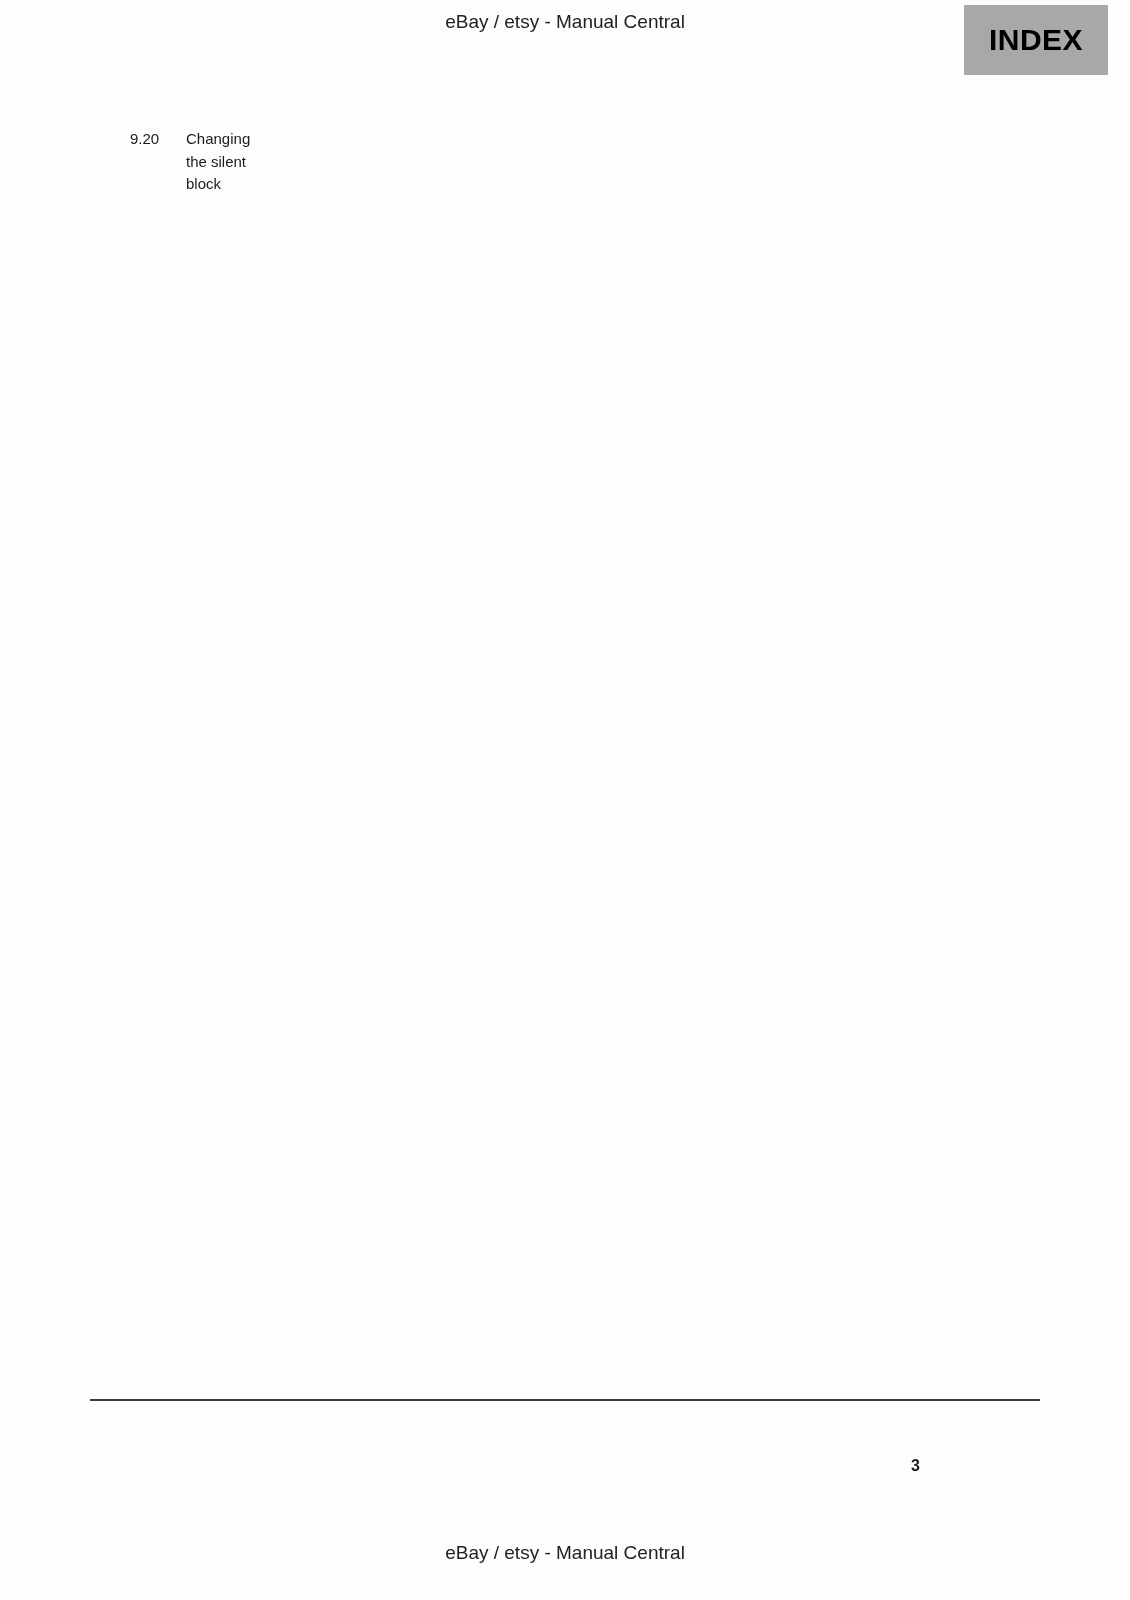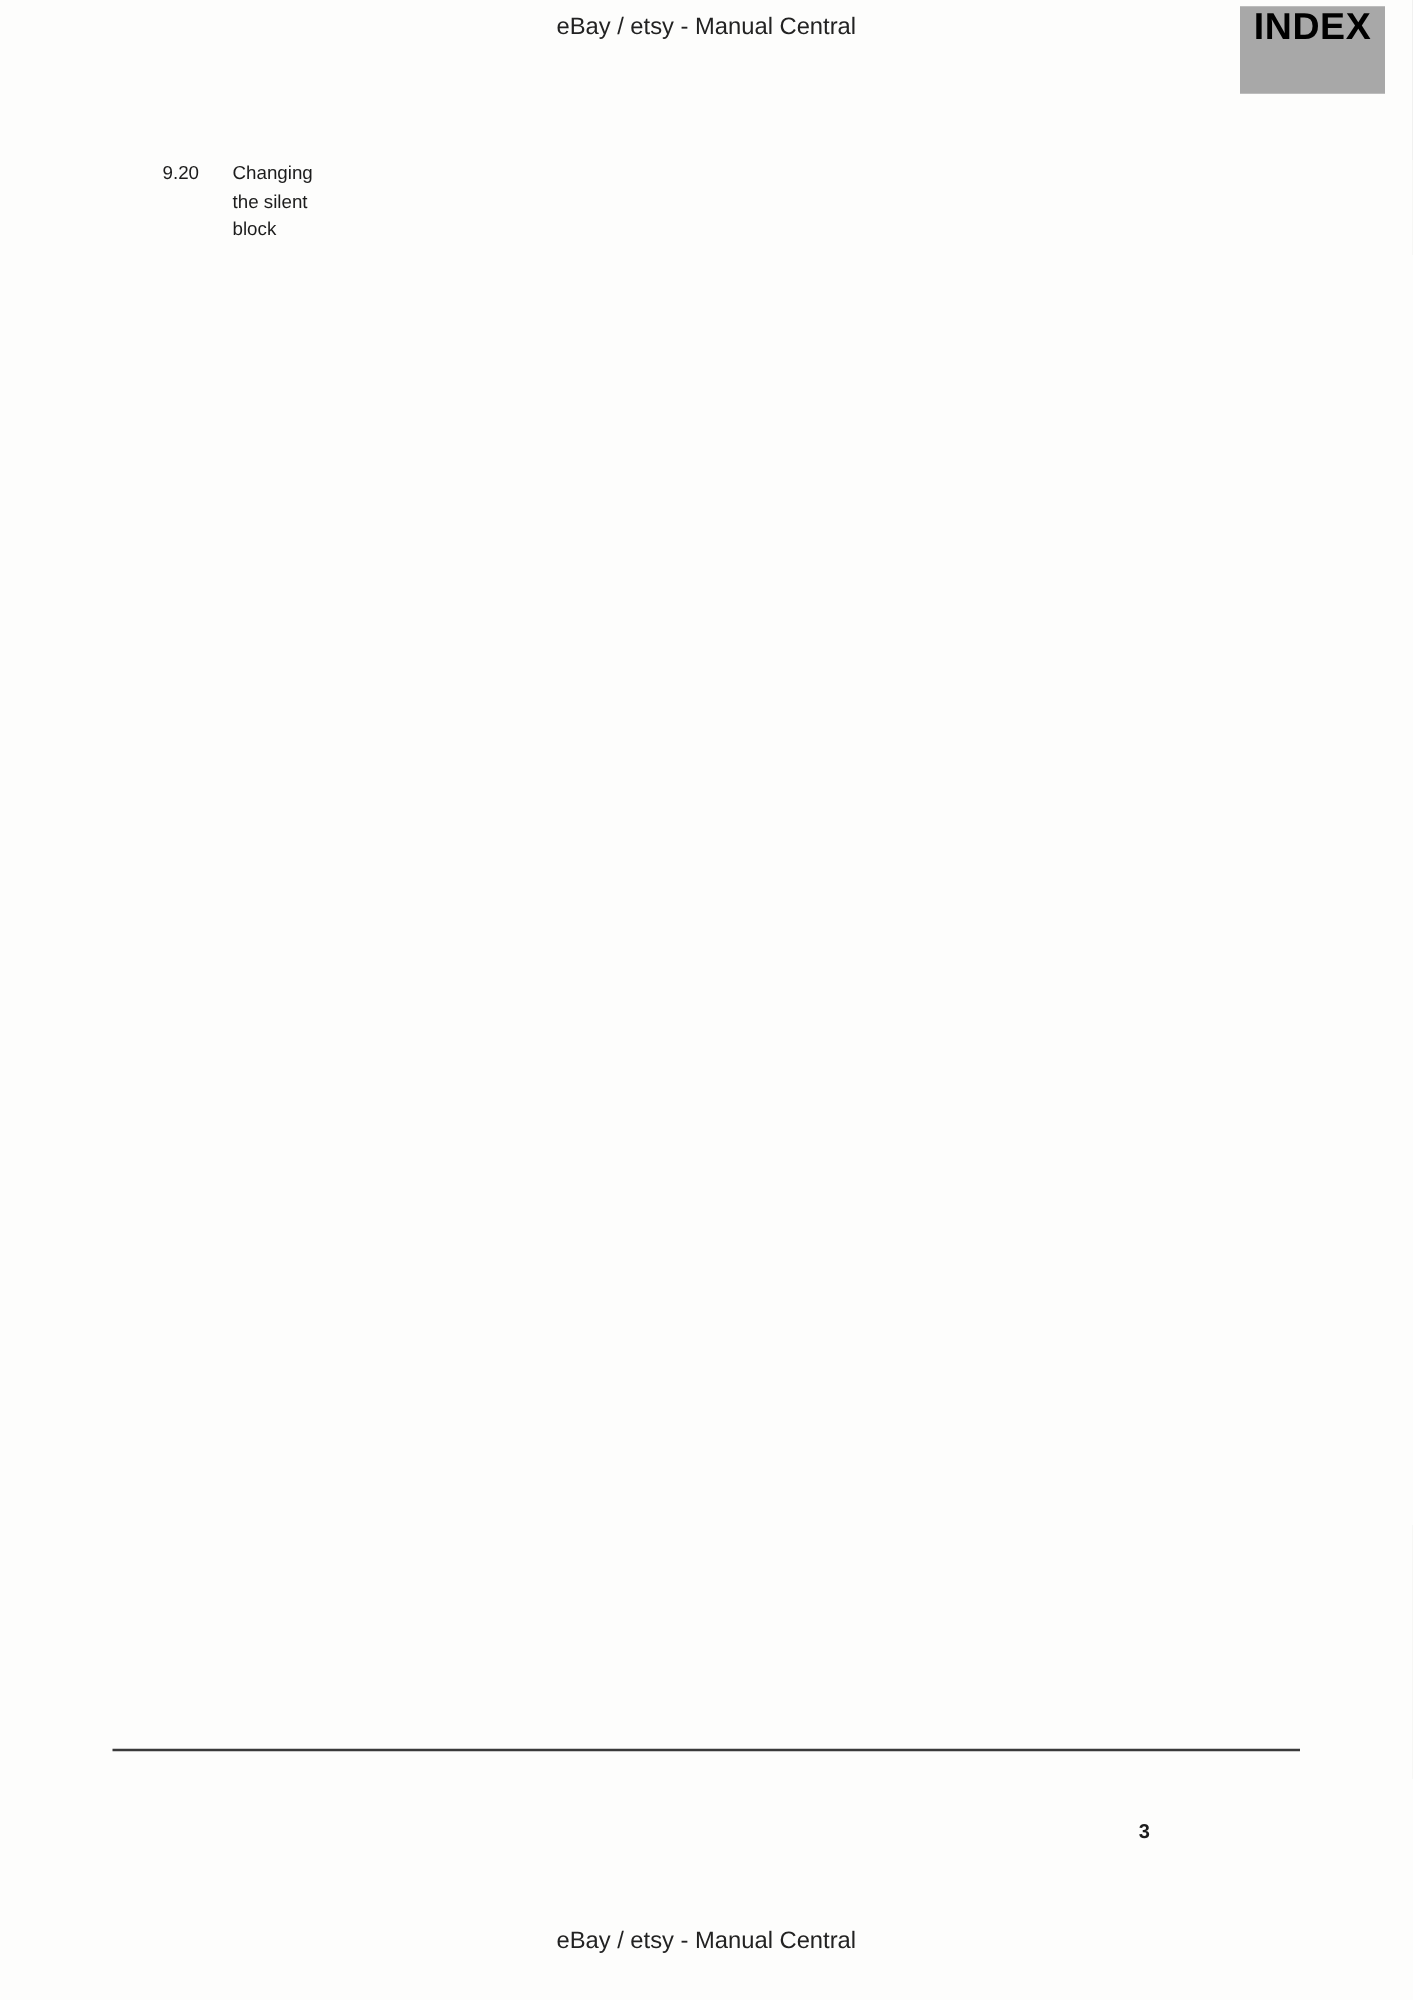--- a/index.html
+++ b/index.html
@@ -19,25 +19,25 @@
     left: 0;
     width: 100%;
     text-align: center;
     font-size: 19px;
     color: #222;
   }
   .index-box {
     position: absolute;
     top: 5px;
     right: 22px;
-    width: 116px;
+    width: 144px;
     height: 70px;
     background: #a8a8a8;
     display: flex;
-    align-items: flex-start;
+    align-items: center;
     justify-content: center;
   }
   .index-box .index-label {
     font-size: 30px;
     font-weight: bold;
     letter-spacing: 0.5px;
     color: #000;
   }
   .toc {
     position: absolute;

